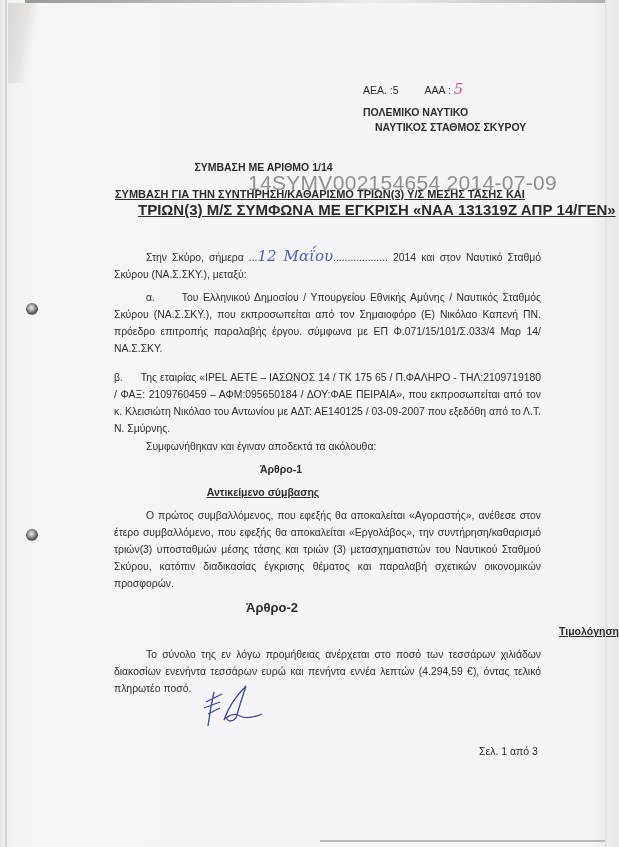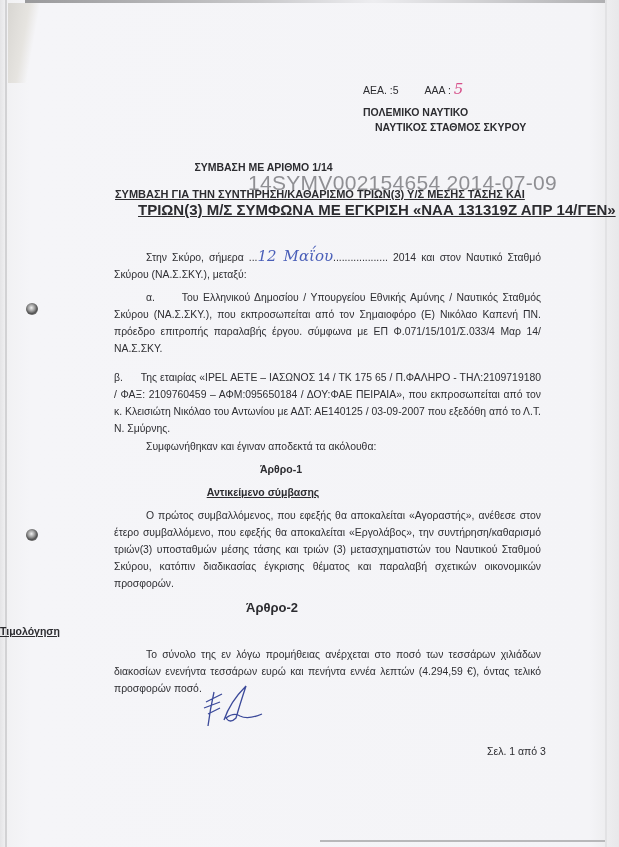--- a/index.html
+++ b/index.html
@@ -59,25 +59,25 @@
   .para-date { top: 248px; }
   .hand-date { color: #4a5fb8; font-family: "DejaVu Serif", serif; font-size: 15px; font-style: italic; }
 
   .party-a { top: 289px; }
   .party-b { top: 369px; }
   .agreed { top: 438px; }
   .art1-title { position: absolute; left: 0; width: 562px; top: 461px; text-align: center; font-size: 10.5px; font-weight: bold; }
   .art1-sub { position: absolute; left: 0; width: 526px; top: 484px; text-align: center; font-size: 10.5px; font-weight: bold; text-decoration: underline; }
   .art1-body { top: 507px; }
   .art2-title { position: absolute; left: 0; width: 544px; top: 600px; text-align: center; font-size: 13px; font-weight: bold; }
-  .art2-sub { position: absolute; left: 0; width: 619px; top: 623px; text-align: left; font-size: 10.5px; font-weight: bold; text-decoration: underline; }
+  .art2-sub { position: absolute; left: 0; width: 619px; top: 623px; text-align: right; font-size: 10.5px; font-weight: bold; text-decoration: underline; }
   .art2-body { top: 646px; }
 
   .signature { position: absolute; left: 200px; top: 680px; width: 70px; height: 50px; }
-  .page-num { position: absolute; left: 479px; top: 745px; font-size: 10.5px; color: #2c2c30; margin-left: 8px; }
+  .page-num { position: absolute; left: 479px; top: 745px; font-size: 10.5px; color: #2c2c30; }
 </style>
 </head>
 <body>
 
 <div class="scan-frame"></div>
 <div class="corner-shadow"></div>
 <div class="edge-top"></div>
 <div class="edge-left"></div>
 <div class="edge-right"></div>
 <div class="edge-bottom"></div>
@@ -111,20 +111,20 @@
 </div>
 
 <div class="para agreed indent">Συμφωνήθηκαν και έγιναν αποδεκτά τα ακόλουθα:</div>
 
 <div class="page-text art1-title">Άρθρο-1</div>
 <div class="page-text art1-sub">Αντικείμενο σύμβασης</div>
 <div class="para art1-body indent">Ο πρώτος συμβαλλόμενος, που εφεξής θα αποκαλείται «Αγοραστής», ανέθεσε στον έτερο συμβαλλόμενο, που εφεξής θα αποκαλείται «Εργολάβος», την συντήρηση/καθαρισμό τριών(3) υποσταθμών μέσης τάσης και τριών (3) μετασχηματιστών του Ναυτικού Σταθμού Σκύρου, κατόπιν διαδικασίας έγκρισης θέματος και παραλαβή σχετικών οικονομικών προσφορών.</div>
 
 <div class="page-text art2-title">Άρθρο-2</div>
 <div class="page-text art2-sub">Τιμολόγηση</div>
-<div class="para art2-body indent">Το σύνολο της εν λόγω προμήθειας ανέρχεται στο ποσό των τεσσάρων χιλιάδων διακοσίων ενενήντα τεσσάρων ευρώ και πενήντα εννέα λεπτών (4.294,59 €), όντας τελικό προσφορών ποσό.</div>
+<div class="para art2-body indent">Το σύνολο της εν λόγω προμήθειας ανέρχεται στο ποσό των τεσσάρων χιλιάδων διακοσίων ενενήντα τεσσάρων ευρώ και πενήντα εννέα λεπτών (4.294,59 €), όντας τελικό πληρωτέο ποσό.</div>
 
 <svg class="signature" viewBox="0 0 70 50">
   <path d="M6 22 L22 14 M4 28 L20 22 M8 34 L20 28 M14 12 Q10 30 8 46" stroke="#3c4a9a" stroke-width="1.3" fill="none"></path>
   <path d="M24 40 Q30 22 46 6 Q40 24 36 38 Q30 44 26 38 Q34 32 40 36 Q48 40 62 34" stroke="#3c4a9a" stroke-width="1.3" fill="none"></path>
 </svg>
 
 <div class="page-num">Σελ. 1 από 3</div>
 
 </body></html>

